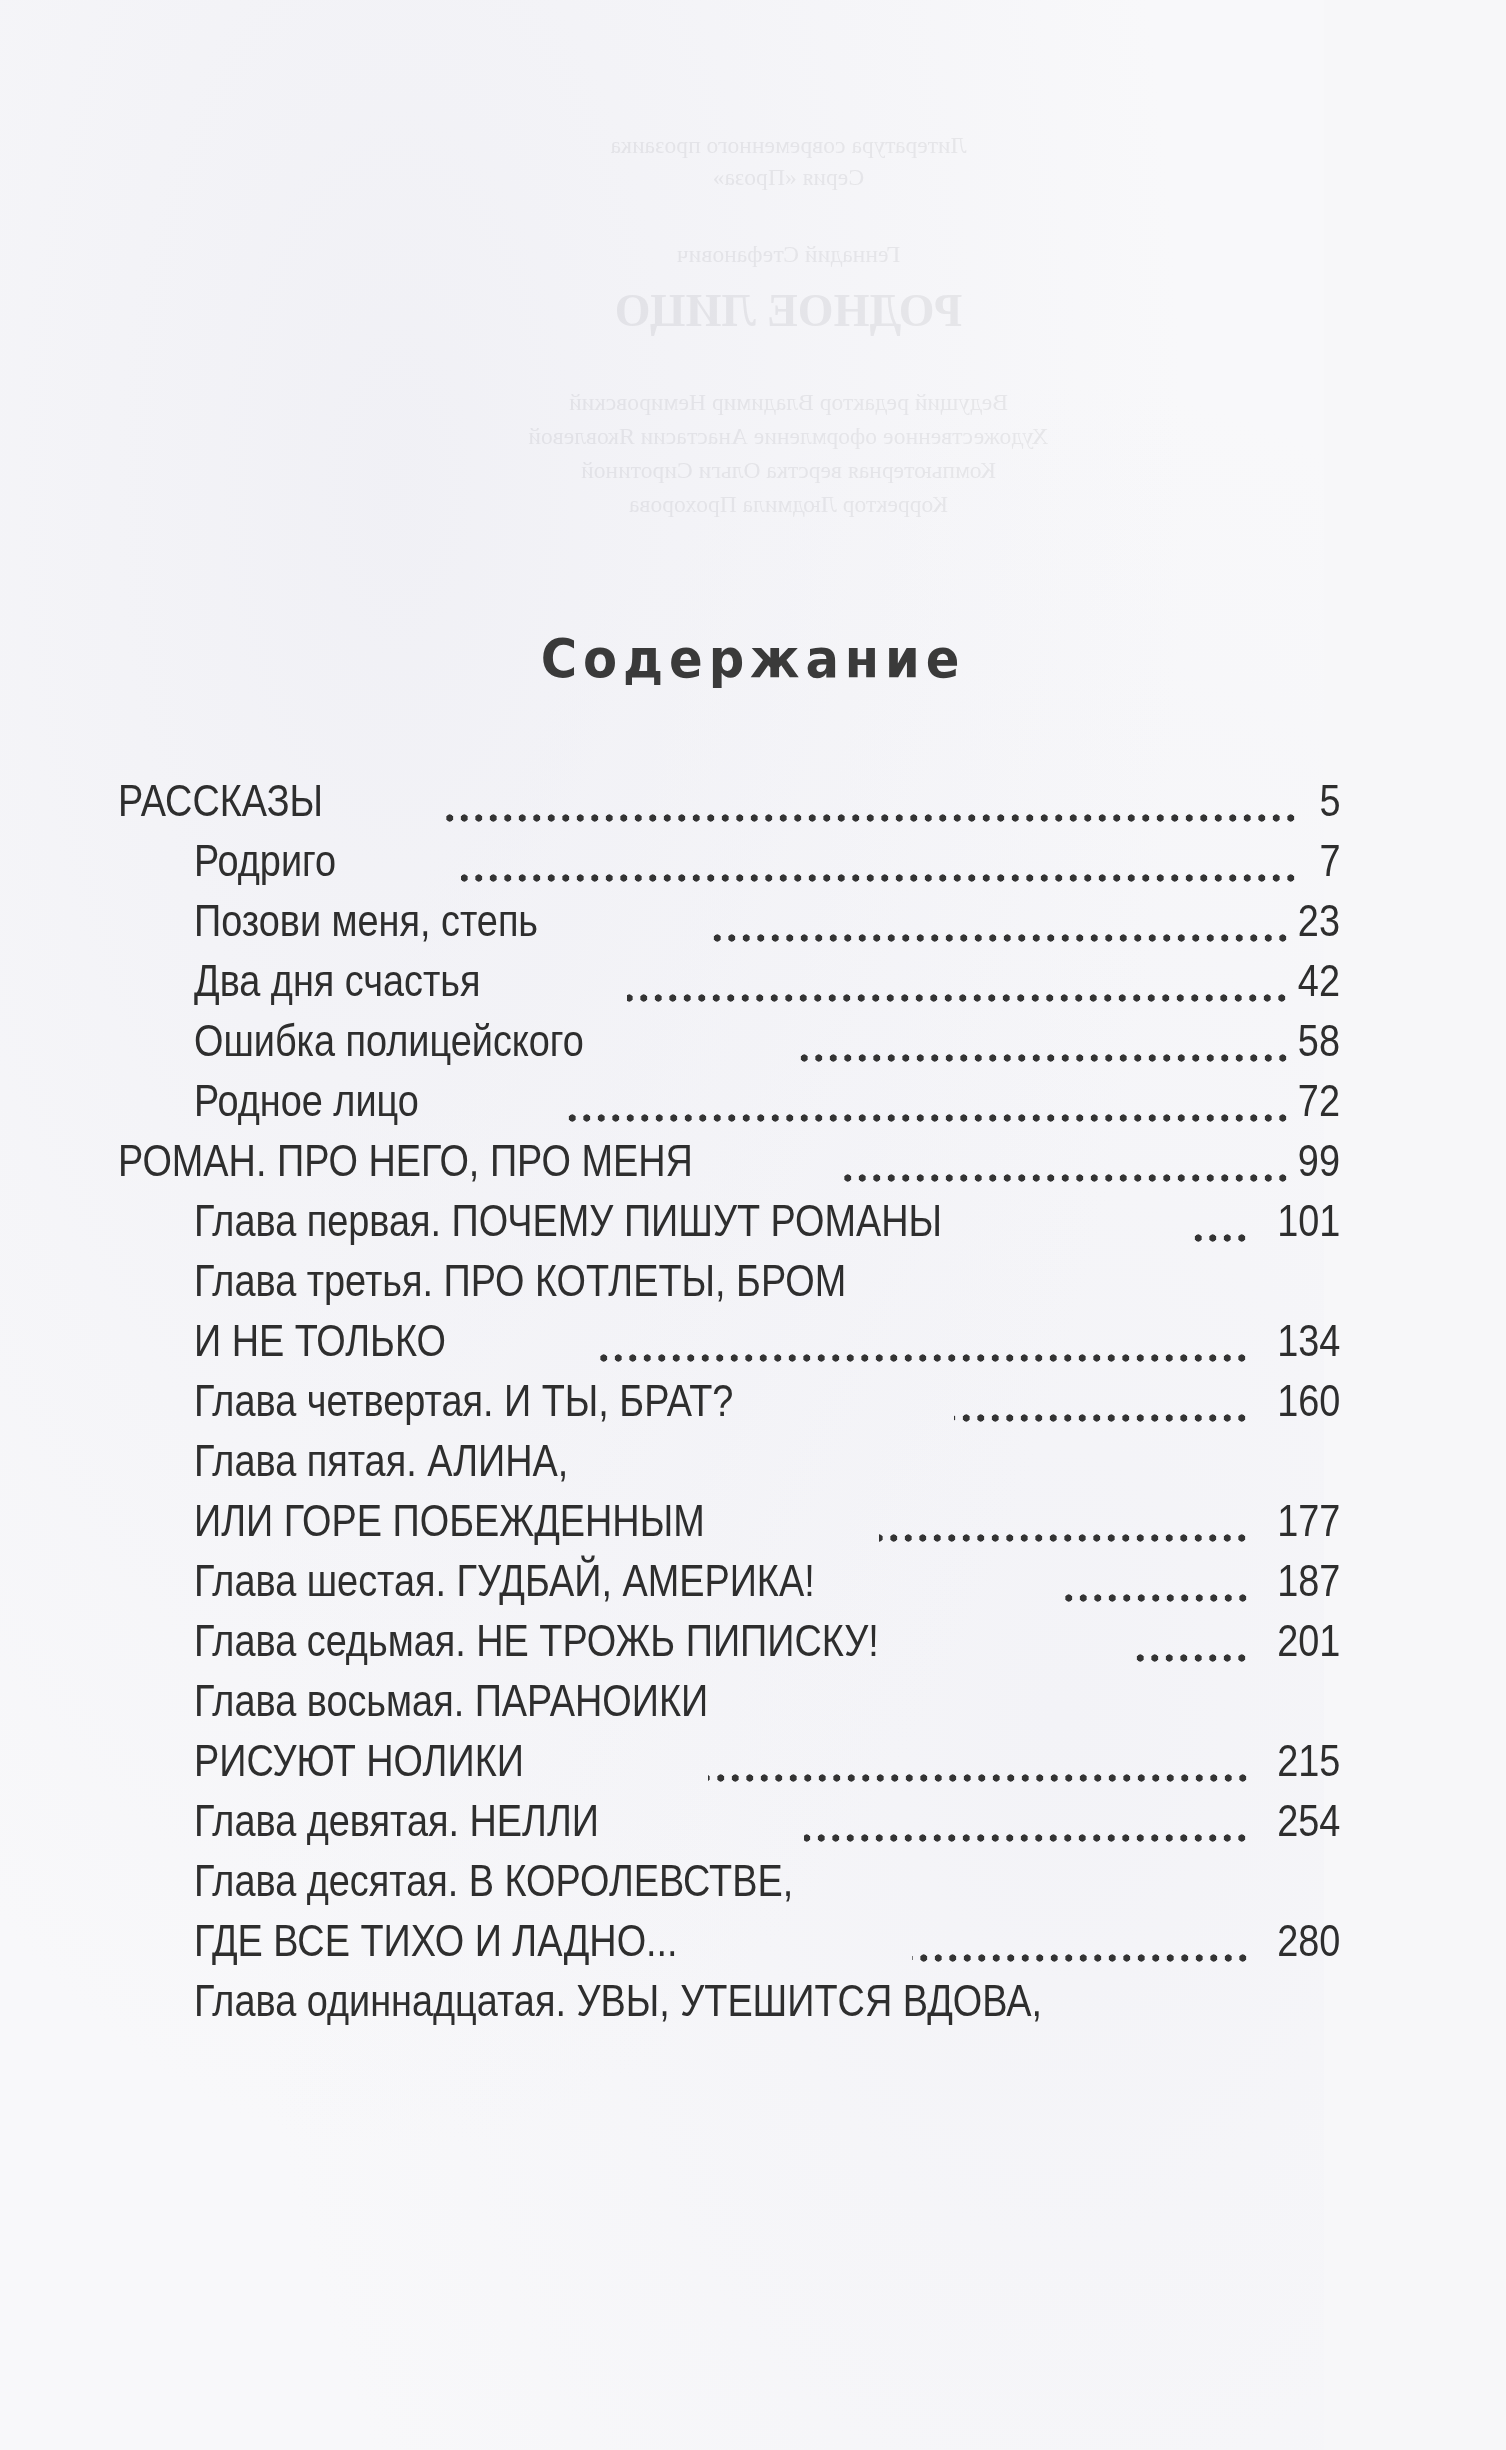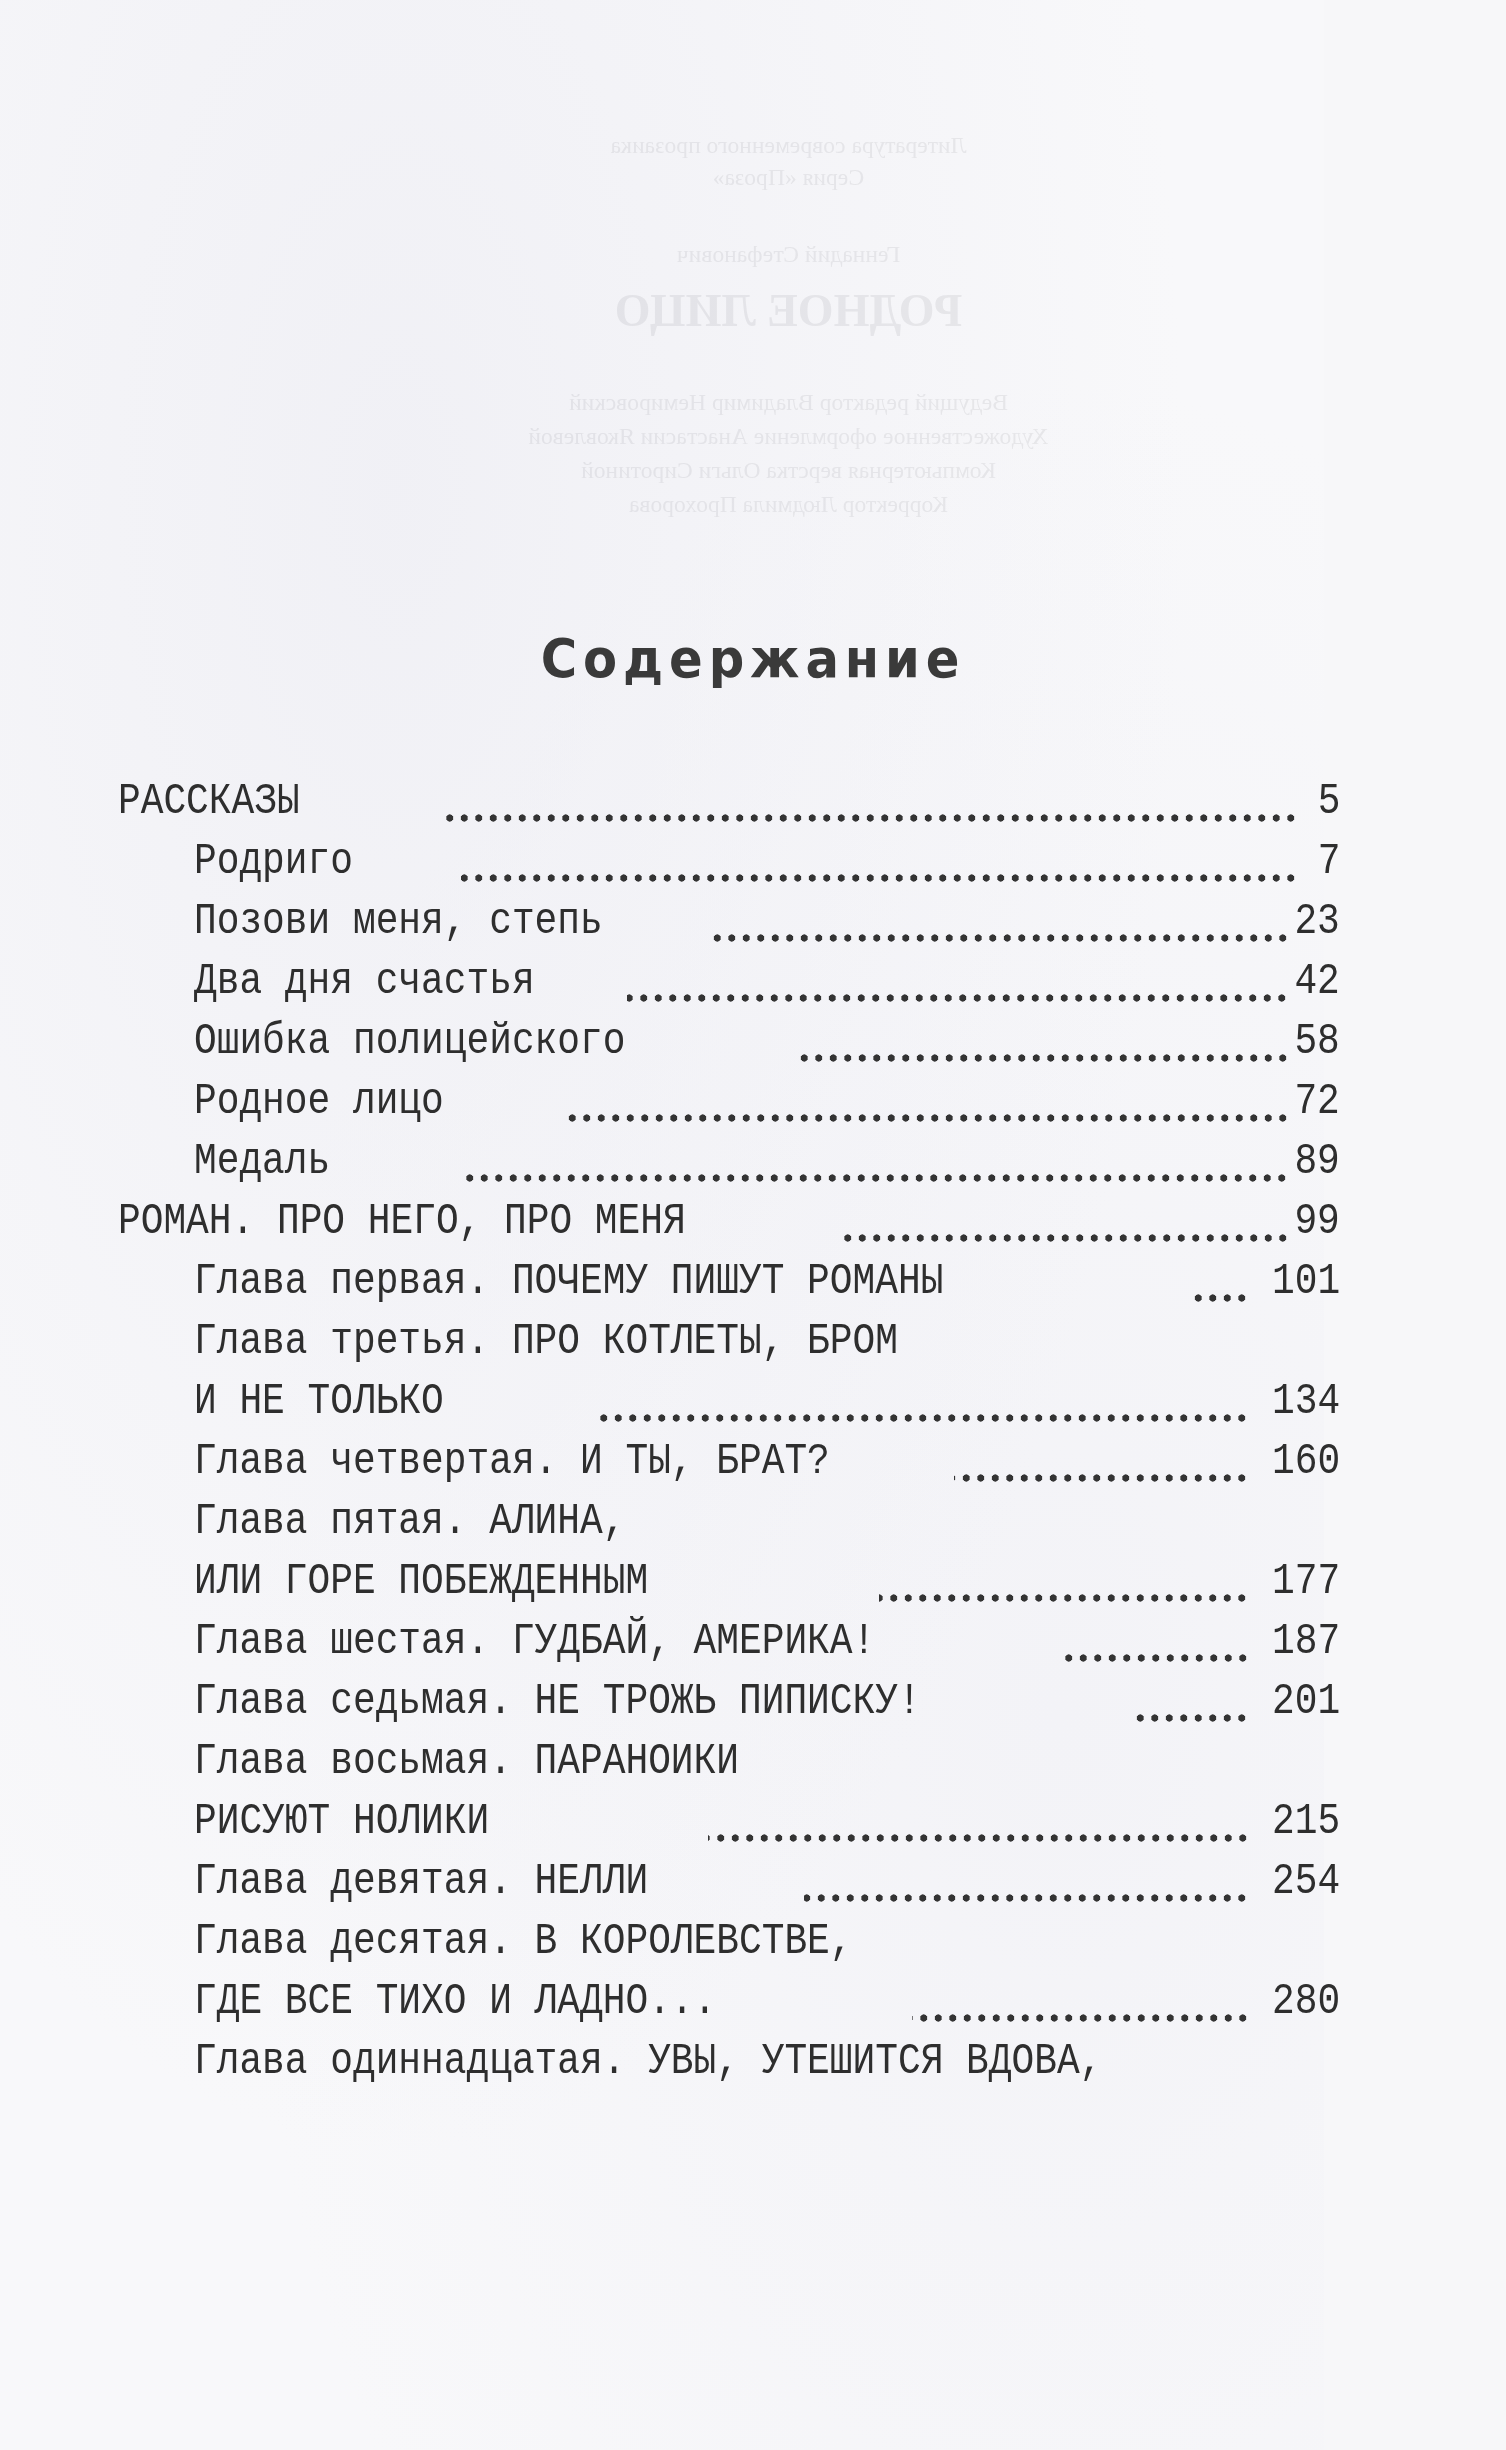--- a/index.html
+++ b/index.html
@@ -57,21 +57,20 @@
       position: absolute;
       left: 0;
       top: 768px;
       width: 1506px;
     }
     .row {
       position: relative;
       height: 60px;
       display: flex;
       align-items: flex-end;
-      font-family: Liberation Mono, monospace;
     }
     .row .txt {
       white-space: nowrap;
       font-size: 44px;
       line-height: 54px;
       color: #2e2e2e;
       transform-origin: left bottom;
       transform: scaleX(0.86);
       display: inline-block;
     }
@@ -140,25 +139,20 @@
       <div class="row lvl2">
         <span class="txt">Ошибка полицейского</span>
         <span class="leader" style="left: 794px; width: 496px;"></span>
         <span class="num">58</span>
       </div>
       <div class="row lvl2">
         <span class="txt">Родное лицо</span>
         <span class="leader" style="left: 563px; width: 727px;"></span>
         <span class="num">72</span>
       </div>
-      <div class="row lvl2">
-        <span class="txt">Медаль</span>
-        <span class="leader" style="left: 461px; width: 828px;"></span>
-        <span class="num">89</span>
-      </div>
       <div class="row lvl1">
         <span class="txt">РОМАН. ПРО НЕГО, ПРО МЕНЯ</span>
         <span class="leader" style="left: 842px; width: 448px;"></span>
         <span class="num">99</span>
       </div>
       <div class="row lvl2">
         <span class="txt">Глава первая. ПОЧЕМУ ПИШУТ РОМАНЫ</span>
         <span class="leader" style="left: 1190px; width: 59px;"></span>
         <span class="num">101</span>
       </div>

